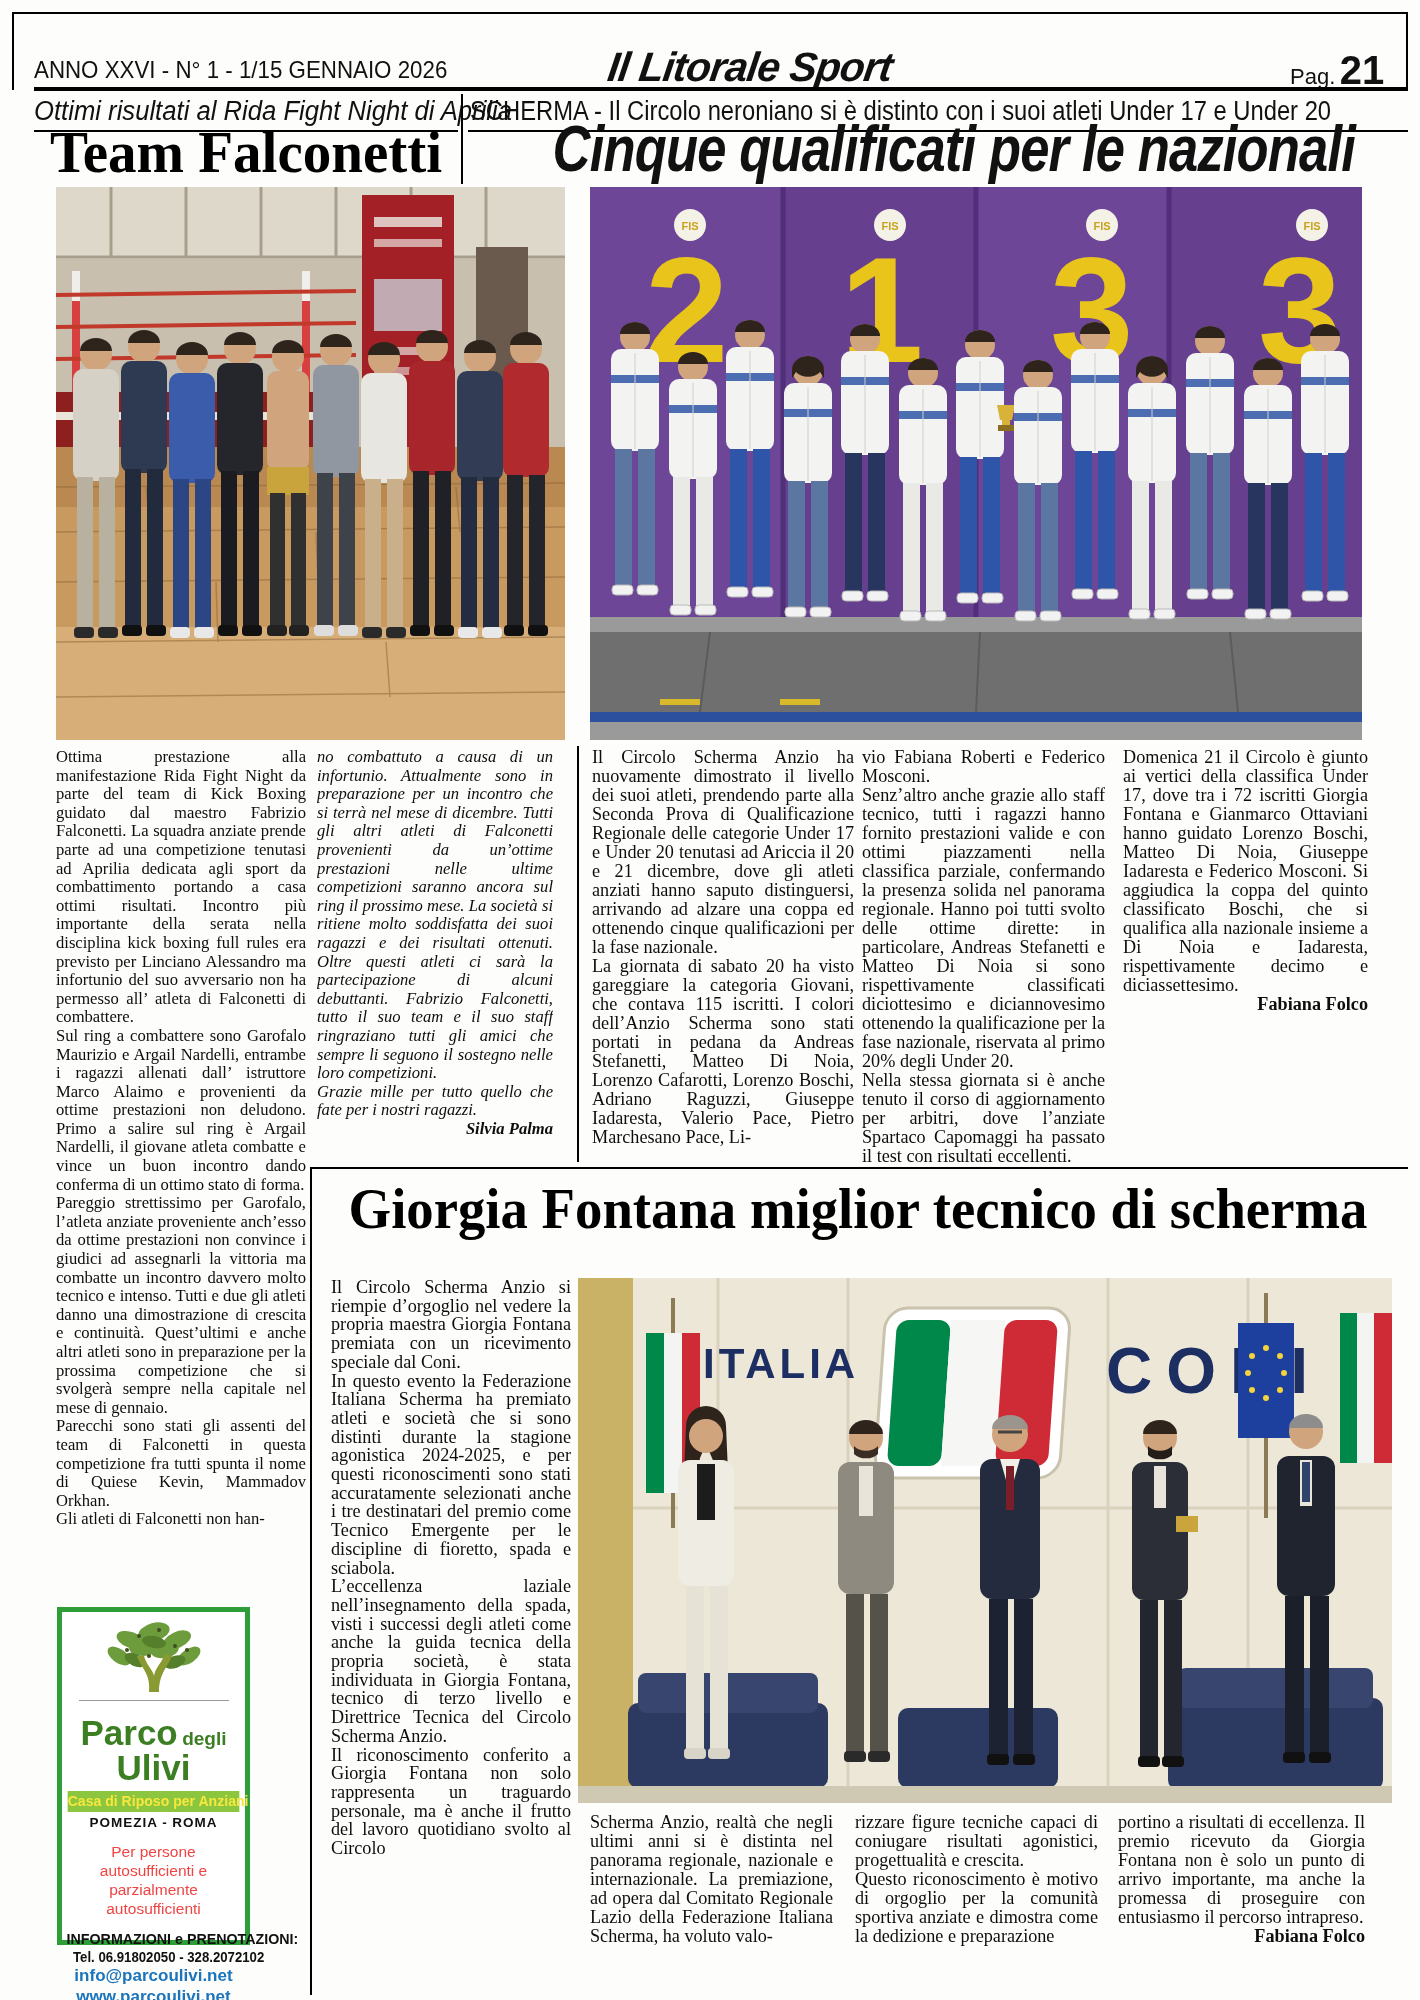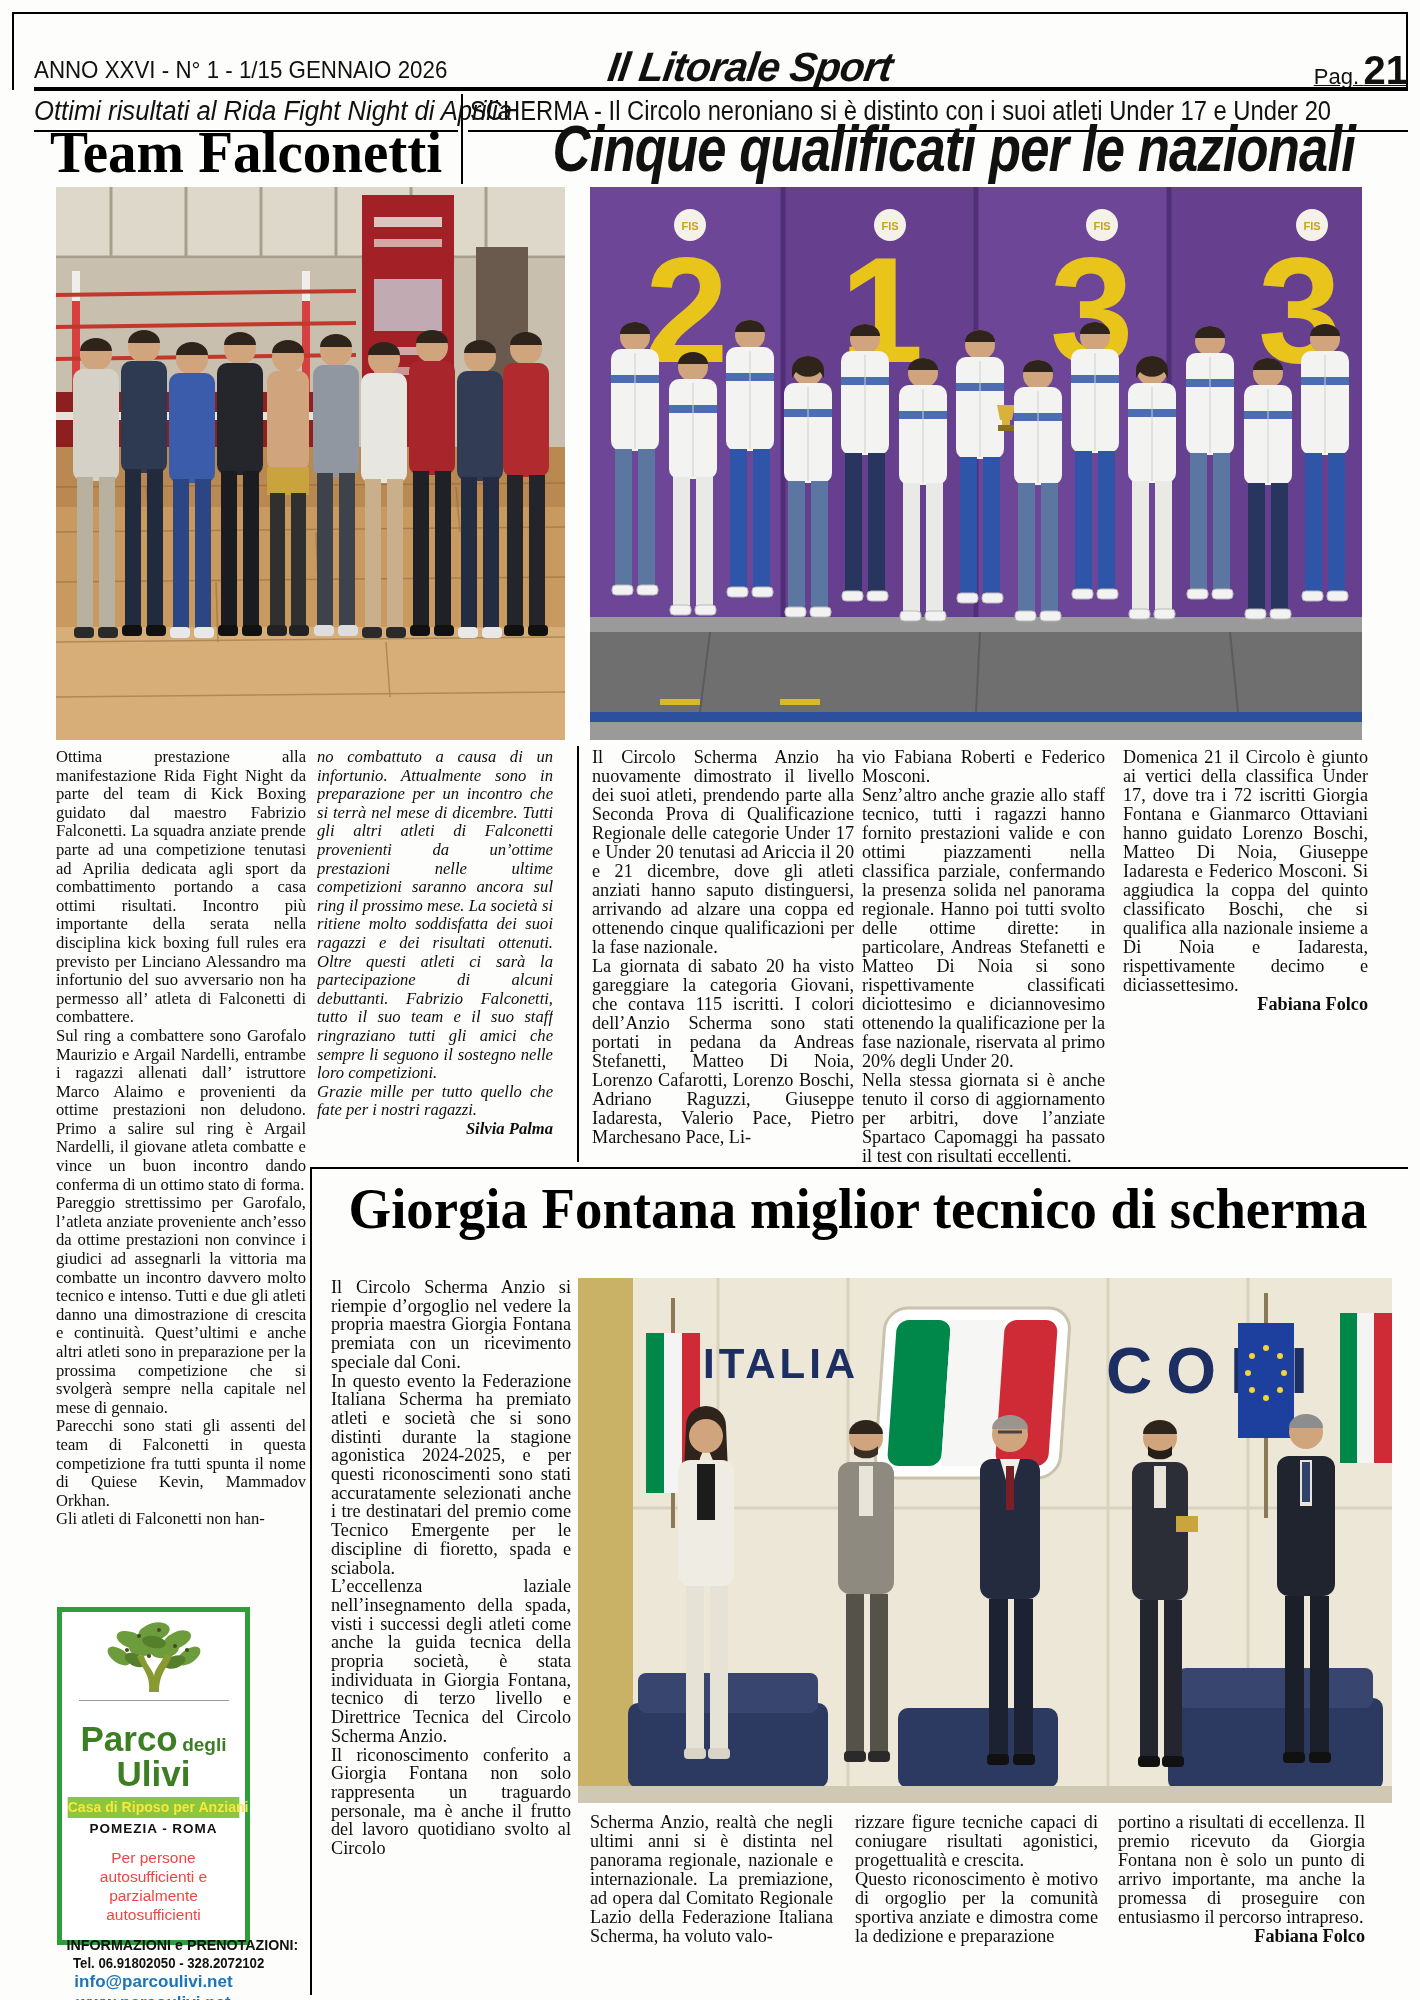--- a/index.html
+++ b/index.html
@@ -4,41 +4,41 @@
 <style>
   html,body{margin:0;padding:0;}
   body{width:1420px;height:2000px;position:relative;background:#fdfdfb;overflow:hidden;
        font-family:"Liberation Sans",sans-serif;color:#111;}
   .abs{position:absolute;}
   .rule{position:absolute;background:#000;}
   
   .edition{left:34px;top:56px;font-size:24px;letter-spacing:0;transform:scaleX(.93);transform-origin:left;white-space:nowrap;}
   .masthead{left:470px;top:44px;width:560px;text-align:center;font-size:41px;font-weight:bold;font-style:italic;
             transform:skewX(-8deg);letter-spacing:-1px;white-space:nowrap;}
-  .pagbox{left:1290px;top:48px;width:118px;text-align:right;white-space:nowrap;text-decoration:underline;}
+  .pagbox{left:1290px;top:48px;width:118px;text-align:left;white-space:nowrap;}
   .pagbox .plbl{font-size:22px;} .pagbox .pnum{font-size:40px;font-weight:bold;}
   
   .kicker-l{left:34px;top:96px;width:424px;text-align:center;font-style:italic;font-size:27px;
             transform:scaleX(.95);transform-origin:left;white-space:nowrap;}
   .kicker-r{left:470px;top:96px;font-size:27px;transform:scaleX(.88);transform-origin:left;white-space:nowrap;}
   .hl-serif{font-family:"Liberation Serif",serif;font-weight:bold;color:#000;}
   .hl-team{left:34px;top:118px;width:424px;text-align:center;font-size:60px;transform:scaleX(.95);}
   .hl-cinque{left:468px;top:112px;width:940px;text-align:center;font-size:64px;font-weight:900;font-style:italic;
              transform:scaleX(.82);letter-spacing:-1px;white-space:nowrap;}
   .hl-fontana{left:312px;top:1176px;width:1092px;text-align:center;font-size:57px;transform:scaleX(.96);white-space:nowrap;}
   
   .bodycol{position:absolute;text-align:justify;font-family:"Liberation Serif",serif;color:#0d0d0d;overflow:hidden;}
   .bodycol p{margin:0;}
   .sm{font-size:16.6px;line-height:18.6px;}
   .md{font-size:18.2px;line-height:19px;}
   .byline{display:block;text-align:right;font-weight:bold;margin:0;}
   
   .ad{left:57px;top:1607px;width:193px;height:338px;border:5px solid #2e9e38;background:#fff;
       box-sizing:border-box;text-align:center;}
-  .ad .brand{color:#3c7e22;font-weight:bold;line-height:1;margin-top:20px;}
+  .ad .brand{color:#3c7e22;font-weight:bold;line-height:1;margin-top:14px;}
   .ad .brand .big{font-size:35px;} .ad .brand .small{font-size:19px;}
   .ad .bar{background:#8cc63f;color:#f8e73c;font-weight:bold;font-size:14.5px;line-height:21px;margin:6px 3px 0 3px;
            transform:scaleX(.97);white-space:nowrap;}
   .ad .loc{font-size:13.5px;font-weight:bold;letter-spacing:1px;margin-top:3px;}
   .ad .desc{font-size:15.5px;color:#ef4444;line-height:19px;margin-top:12px;}
   .ad .info{font-size:15px;font-weight:bold;margin-top:12px;transform:scaleX(.95);white-space:nowrap;}
   .ad .phone{font-size:15px;font-weight:bold;margin-top:1px;transform:scaleX(.88);white-space:nowrap;}
   .ad .mail,.ad .web{font-size:17px;font-weight:bold;color:#1b75bc;margin-top:1px;}
   .treeline{width:150px;height:1px;background:#9a9a9a;margin:2px auto 0 auto;}
   

